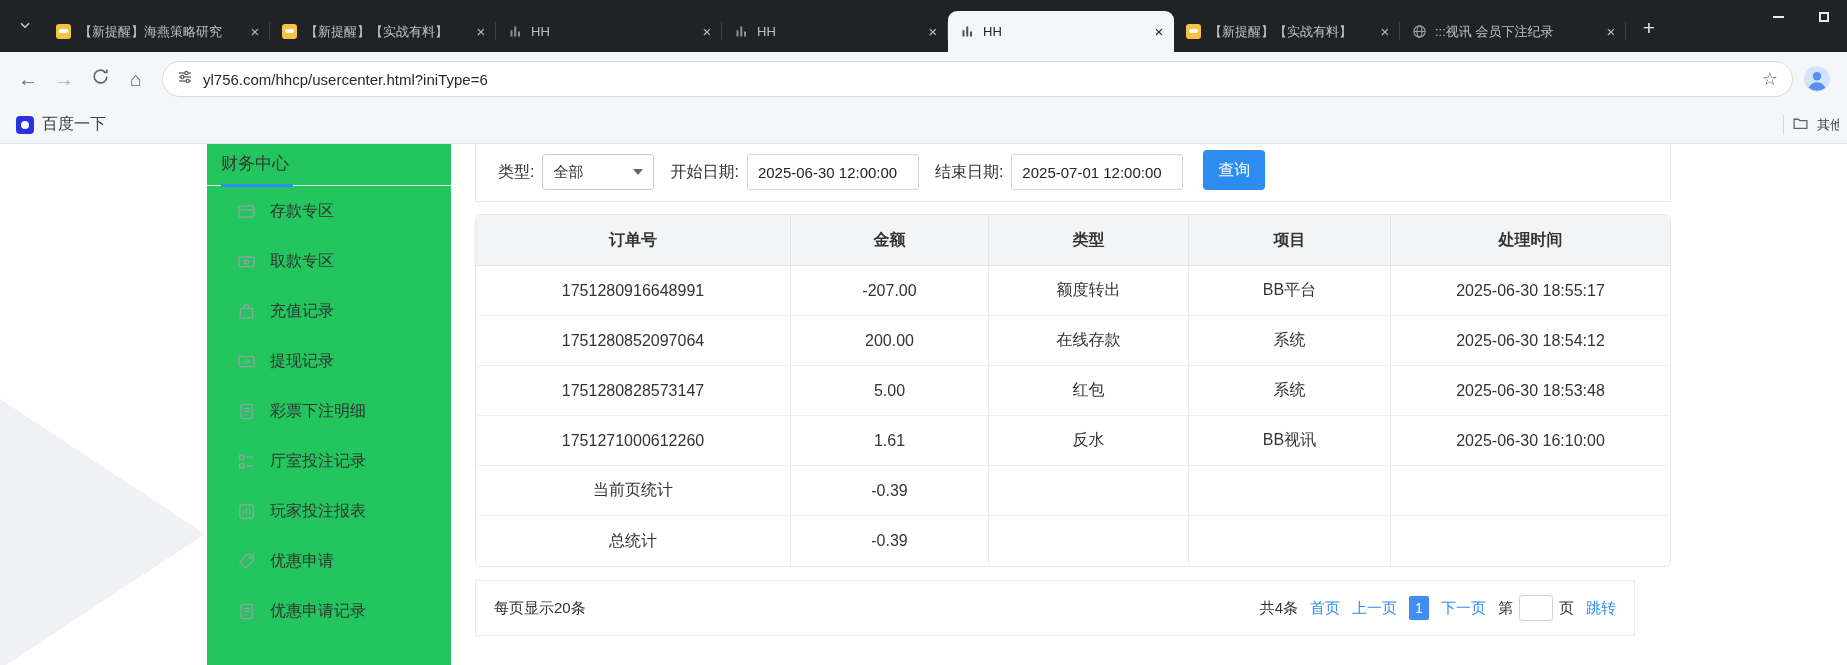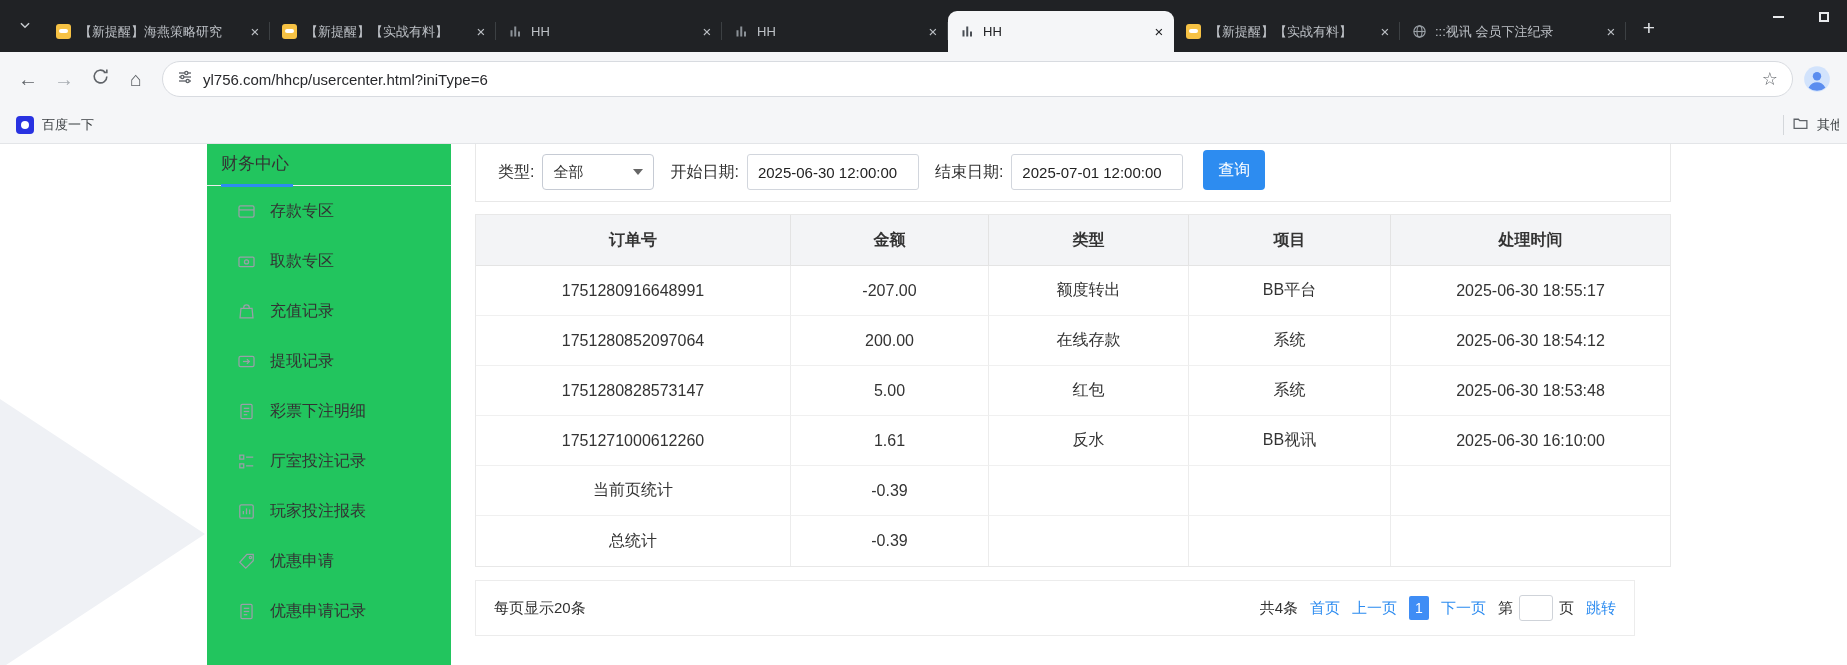--- a/index.html
+++ b/index.html
@@ -42,21 +42,21 @@
     border-radius:18px; display:flex; align-items:center; padding:0 14px; gap:10px;
     margin:0 8px; min-width:0; }
   .url-text { flex:1; font-size:15px; color:#28292c; white-space:nowrap; overflow:hidden; }
   .star { font-size:18px; color:#5f6368; }
   .avatar { width:28px; height:28px; margin:0 6px 0 2px; flex-shrink:0; }
 
   
   .bookmarks { height:38px; background:#f5f6f8; border-bottom:1px solid #e3e5e8;
     display:flex; align-items:center; padding:0 8px; }
   .bookmark { display:flex; align-items:center; gap:8px; padding:0 8px; height:28px;
-    border-radius:14px; font-size:13px; color:#3c4043; }
+    border-radius:14px; font-size:16px; color:#3c4043; }
   .bm-fav { width:18px; height:18px; background:#2932e1; border-radius:4px;
     position:relative; flex-shrink:0; }
   .bm-fav::after { content:""; position:absolute; left:5px; top:5px; width:8px;
     height:8px; background:#fff; border-radius:50%; }
   .bm-right { margin-left:auto; display:flex; align-items:center; gap:8px;
     color:#3c4043; font-size:13px; flex-shrink:0; width:56px; overflow:hidden; }
   .bm-div { width:1px; height:20px; background:#d4d7db; flex-shrink:0; }
   .bm-folder-label { white-space:nowrap; }
 
   
@@ -89,21 +89,21 @@
   .selectbox { width:112px; height:36px; border:1px solid #c6cbd4; border-radius:4px;
     display:flex; align-items:center; justify-content:space-between; padding:16px 10px;
     font-size:15px; color:#333; background:#fff; cursor:pointer; }
   .caret { width:0; height:0; border-left:5px solid transparent;
     border-right:5px solid transparent; border-top:6px solid #666; }
   .dinput { width:172px; height:36px; border:1px solid #d2d6dd; border-radius:3px;
     padding:0 10px; font-size:15px; color:#222; font-family:inherit; }
   .querybtn { width:62px; height:40px; background:#2d8cf0; color:#fff; border:none;
     border-radius:4px; font-size:16px; margin-left:4px; cursor:pointer; font-family:inherit; }
 
-  .table-panel { position:absolute; left:0; top:70px; width:1196px; }
+  .table-panel { position:absolute; left:0; top:70px; width:1196px;border-radius:6px; }
   .trow { display:grid; grid-template-columns:315px 198px 200px 202px 1fr; }
   .tcell { height:50px; display:flex; align-items:center; justify-content:center;
     font-size:16px; color:#333; border-right:1px solid #ececec; border-bottom:1px solid #f0f0f0; }
   .tcell:last-child { border-right:none; }
   .thead .tcell { height:51px; background:#f3f4f6; font-weight:700;
     border-bottom:1px solid #e4e4e4; border-right-color:#e3e3e3; }
   .tbody .trow:last-child .tcell { border-bottom:none; }
 
   .footer-panel { position:absolute; left:0; top:436px; width:1160px; height:56px;
     border:1px solid #ececec; background:#fff; display:flex; align-items:center;

